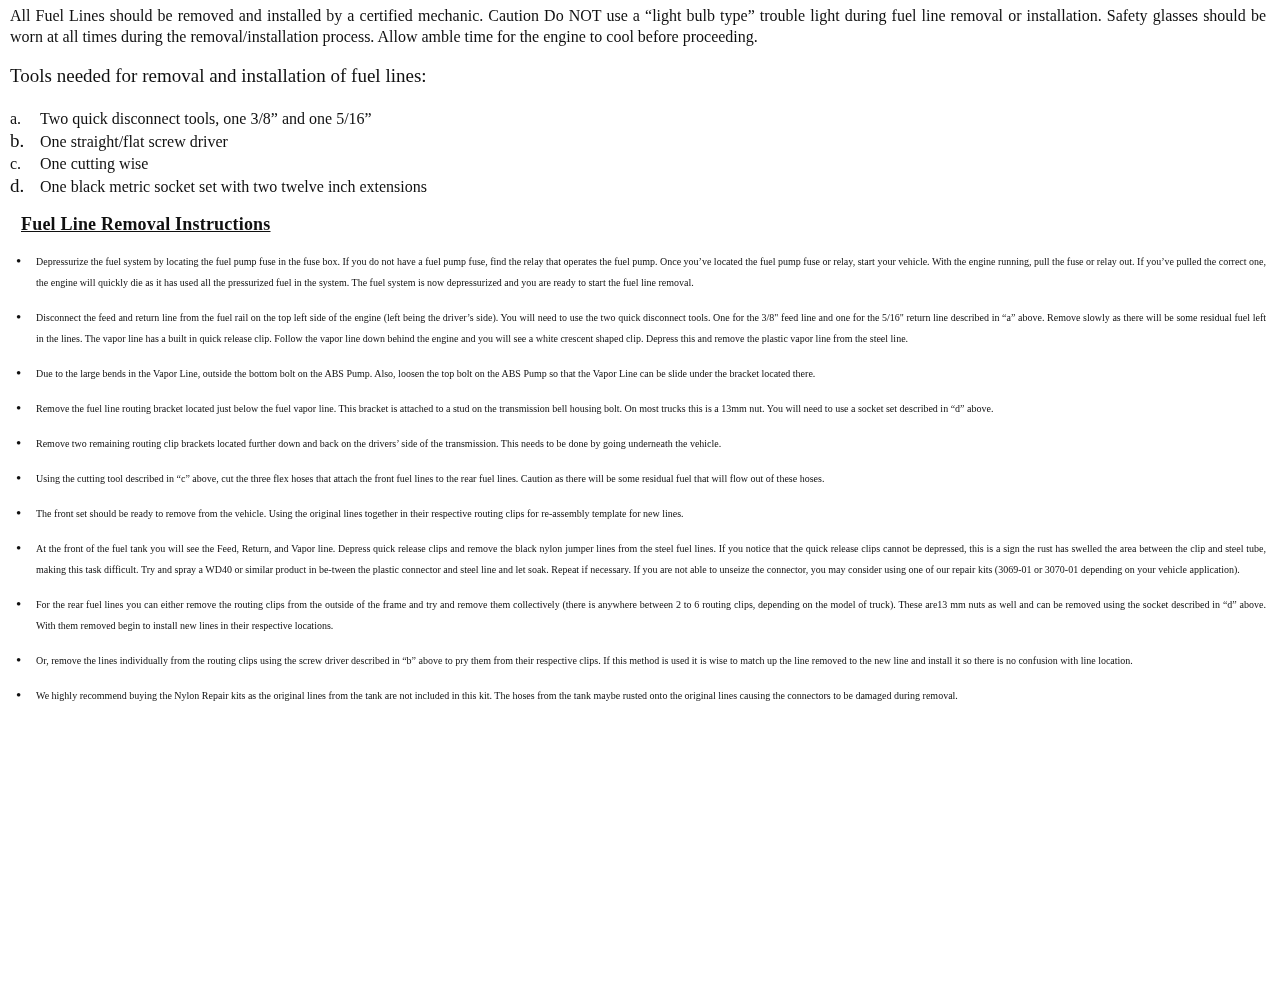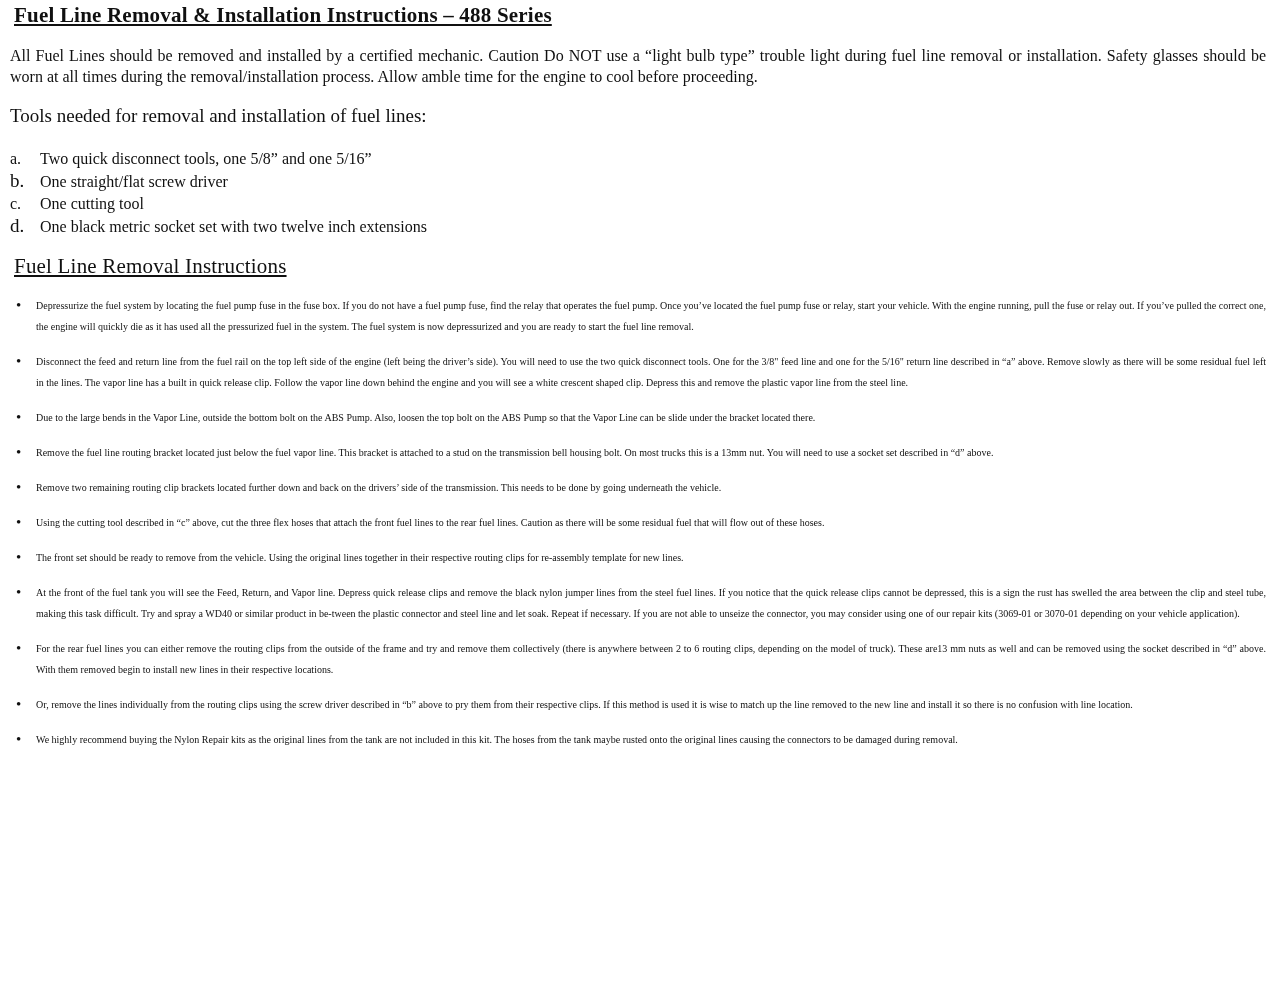--- a/index.html
+++ b/index.html
@@ -17,24 +17,24 @@
     padding: 3px 14px 10px 10px;
   }
   .heading {
     font-size: 21px;
     font-weight: bold;
     text-decoration: underline;
     margin: 0 0 17px 4px;
     letter-spacing: 0.2px;
   }
   .heading2 {
-    font-size: 21px;
-    font-weight: normal;
+    font-size: 18px;
+    font-weight: bold;
     text-decoration: underline;
-    margin: 16px 0 16px 4px;
+    margin: 16px 0 16px 11px;
     letter-spacing: 0.2px;
   }
   .body-par {
     font-size: 16px;
     line-height: 21px;
     text-align: justify;
     margin: 2px 0 18px 0;
   }
   .tools-intro {
     font-size: 19px;
@@ -74,38 +74,37 @@
     font-size: 10px;
     line-height: 21px;
     text-align: justify;
   }
 </style>
 </head>
 <body>
 
 <div class="doc">
 
-  <div class="heading">Fuel Line Removal &amp; Installation Instructions – 488 Series</div>
 
   <p class="body-par">All Fuel Lines should be removed and installed by a certified mechanic. Caution Do NOT use a “light bulb type” trouble light during fuel line removal or installation. Safety glasses should be worn at all times during the removal/installation process. Allow amble time for the engine to cool before proceeding.</p>
 
   <p class="tools-intro">Tools needed for removal and installation of fuel lines:</p>
 
   <div class="tools">
     <div class="tool-row">
       <span class="tool-marker">a.</span>
-      <span class="tool-text">Two quick disconnect tools, one 5/8” and one 5/16”</span>
+      <span class="tool-text">Two quick disconnect tools, one 3/8” and one 5/16”</span>
     </div>
     <div class="tool-row">
       <span class="tool-marker marker-lg">b.</span>
       <span class="tool-text">One straight/flat screw driver</span>
     </div>
     <div class="tool-row">
       <span class="tool-marker">c.</span>
-      <span class="tool-text">One cutting tool</span>
+      <span class="tool-text">One cutting wise</span>
     </div>
     <div class="tool-row">
       <span class="tool-marker marker-lg">d.</span>
       <span class="tool-text">One black metric socket set with two twelve inch extensions</span>
     </div>
   </div>
 
   <div class="heading2">Fuel Line Removal Instructions</div>
 
   <div class="steps">

